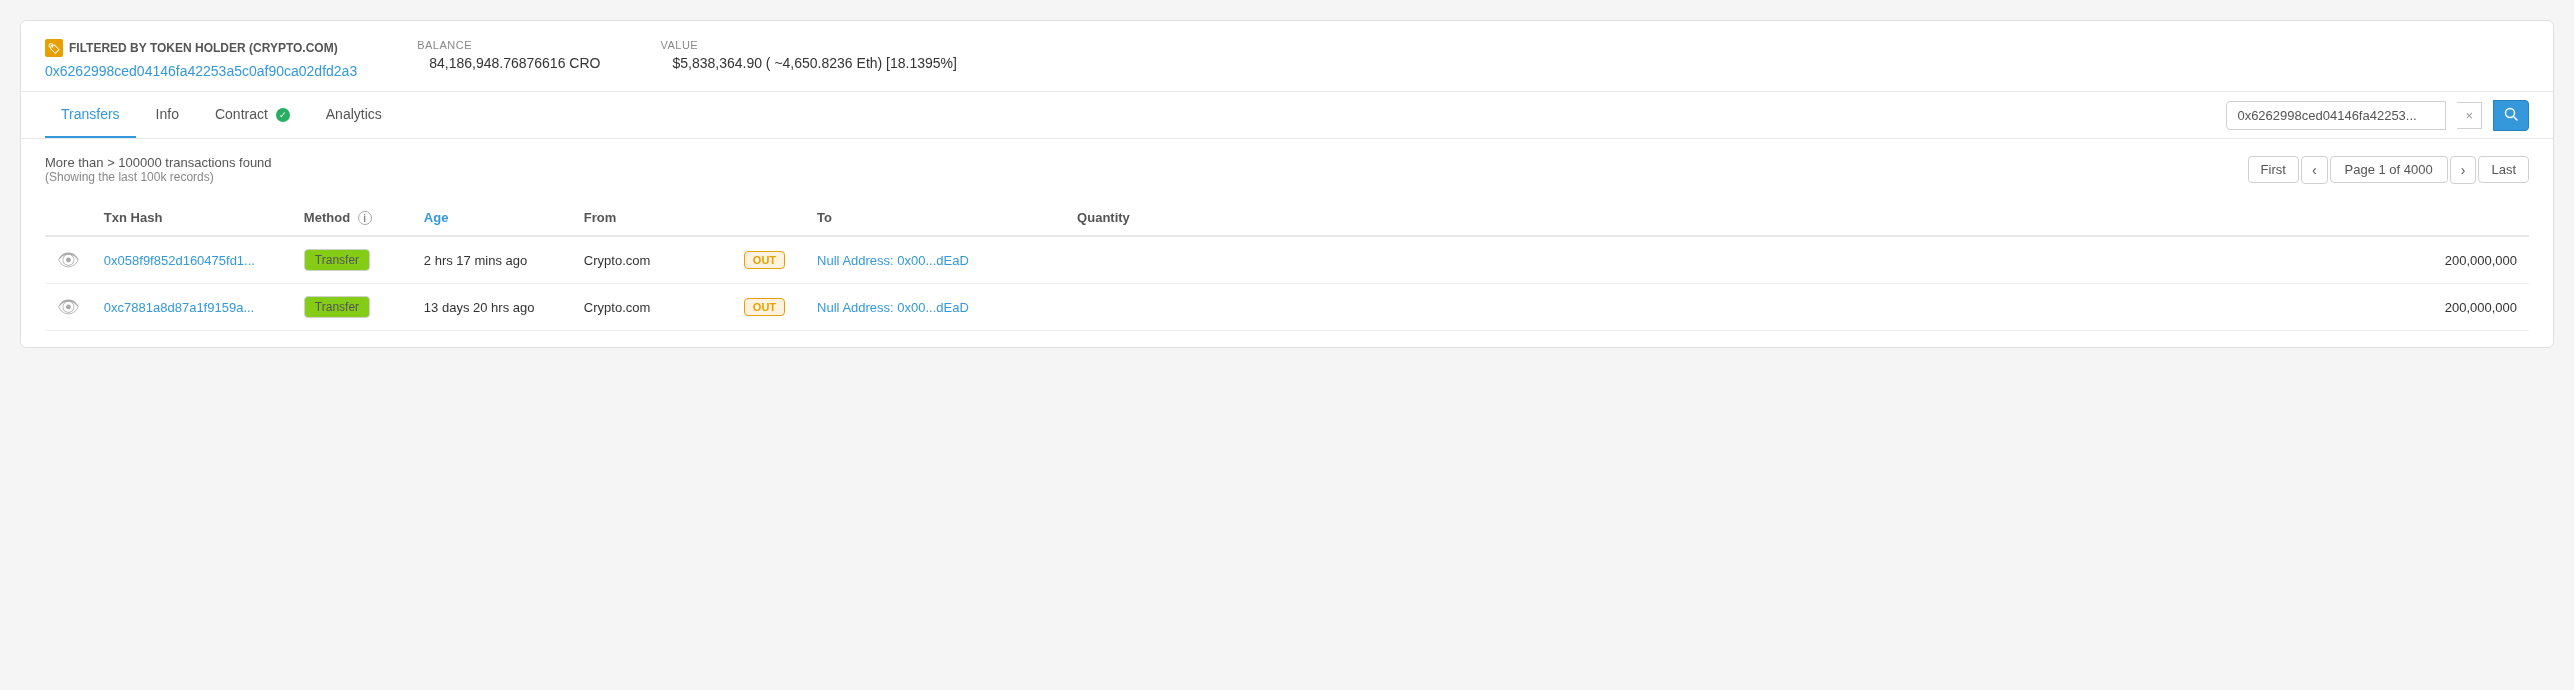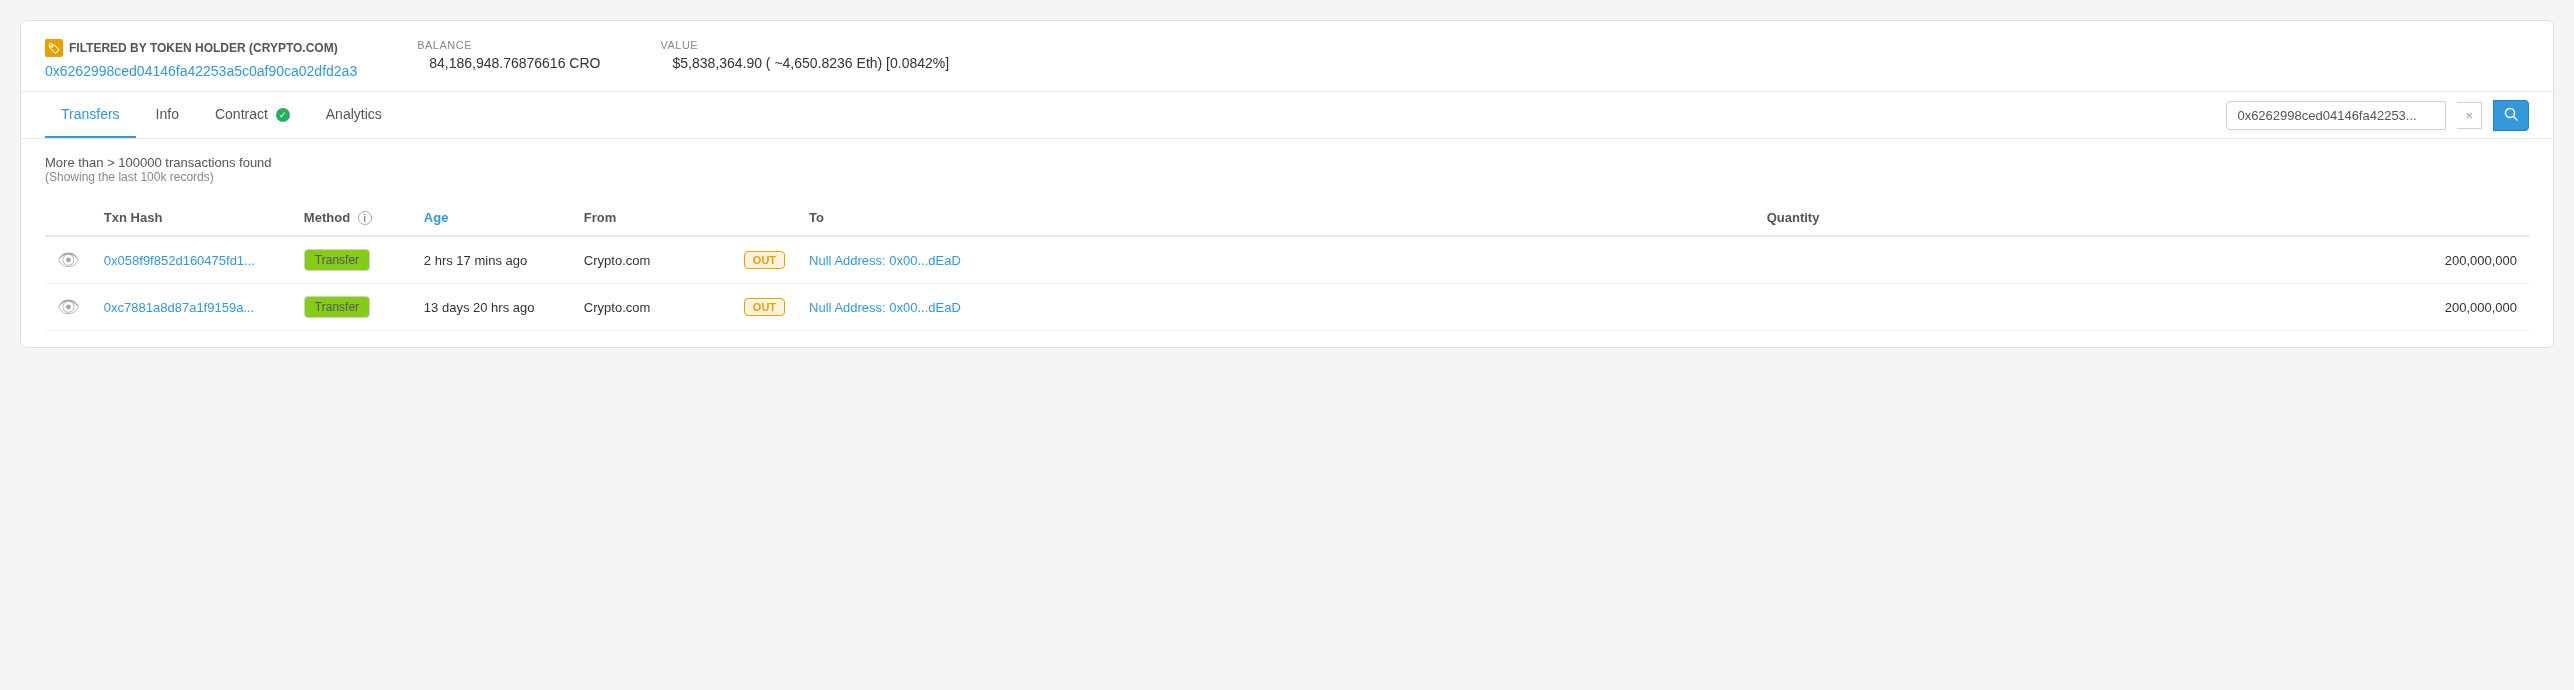--- a/index.html
+++ b/index.html
@@ -203,20 +203,21 @@
     }
     .out-badge {
       display: inline-block;
       padding: 2px 8px;
       background: #fff3e0;
       border: 1px solid #e8a000;
       border-radius: 4px;
       color: #e8a000;
       font-size: 11px;
       font-weight: bold;
+      margin-right: 8px;
     }
     .info-icon {
       display: inline-block;
       width: 14px;
       height: 14px;
       border: 1px solid #aaa;
       border-radius: 50%;
       text-align: center;
       line-height: 13px;
       font-size: 10px;
@@ -224,42 +225,42 @@
       margin-left: 4px;
       cursor: pointer;
     }
     .quantity { text-align: right; color: #333; }
     .col-icon { width: 40px; }
     .col-txn { width: 200px; }
     .col-method { width: 120px; }
     .col-age { width: 160px; }
     .col-from { width: 160px; }
     .col-to { width: 260px; }
-    .col-qty { text-align: center; }
+    .col-qty { text-align: left; }
   </style>
 </head>
 <body>
 
 <div class="main-card">
 
   <div class="header-section">
     <div class="header-col">
       <div class="filter-badge">
         <span class="filter-icon">🏷</span>
         <span class="filter-text">FILTERED BY TOKEN HOLDER (Crypto.com)</span>
       </div>
       <a class="link">0x6262998ced04146fa42253a5c0af90ca02dfd2a3</a>
     </div>
     <div class="header-col">
       <span class="header-label">BALANCE</span>
       <span class="header-value">84,186,948.76876616 CRO</span>
     </div>
     <div class="header-col">
       <span class="header-label">VALUE</span>
-      <span class="header-value">$5,838,364.90 ( ~4,650.8236 Eth) [0.0842%]</span>
+      <span class="header-value">$5,838,364.90 ( ~4,650.8236 Eth) [18.1395%]</span>
     </div>
   </div>
 
   <div class="tabs-section">
     <div class="tab active">Transfers</div>
     <div class="tab">Info</div>
     <div class="tab">
       <span>Contract</span>
       <span class="tab-icon"></span>
     </div>
@@ -276,20 +277,27 @@
       </button>
     </div>
   </div>
 
   <div class="content-section">
 
     <div class="info-bar">
       <div>
         <div class="info-text">More than &gt; 100000 transactions found</div>
         <div class="info-sub">(Showing the last 100k records)</div>
+      </div>
+      <div class="pagination">
+        <button class="page-btn">First</button>
+        <button class="nav-arrow">‹</button>
+        <span class="page-info">Page 1 of 4000</span>
+        <button class="nav-arrow">›</button>
+        <button class="page-btn">Last</button>
       </div>
     </div>
 
     <table>
       <thead>
         <tr>
           <th class="col-icon"></th>
           <th class="col-txn">Txn Hash</th>
           <th class="col-method">
             <span>Method</span>

